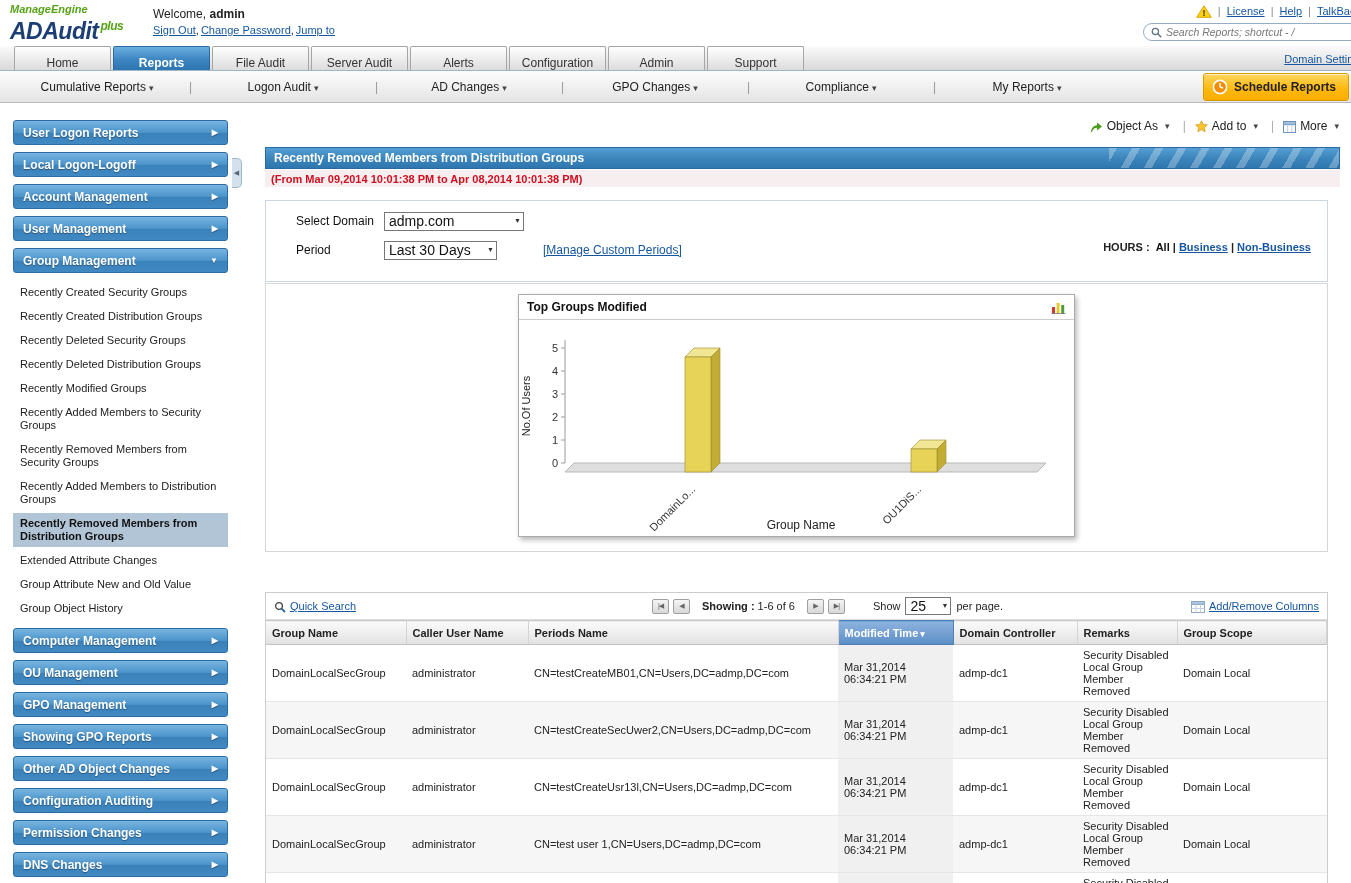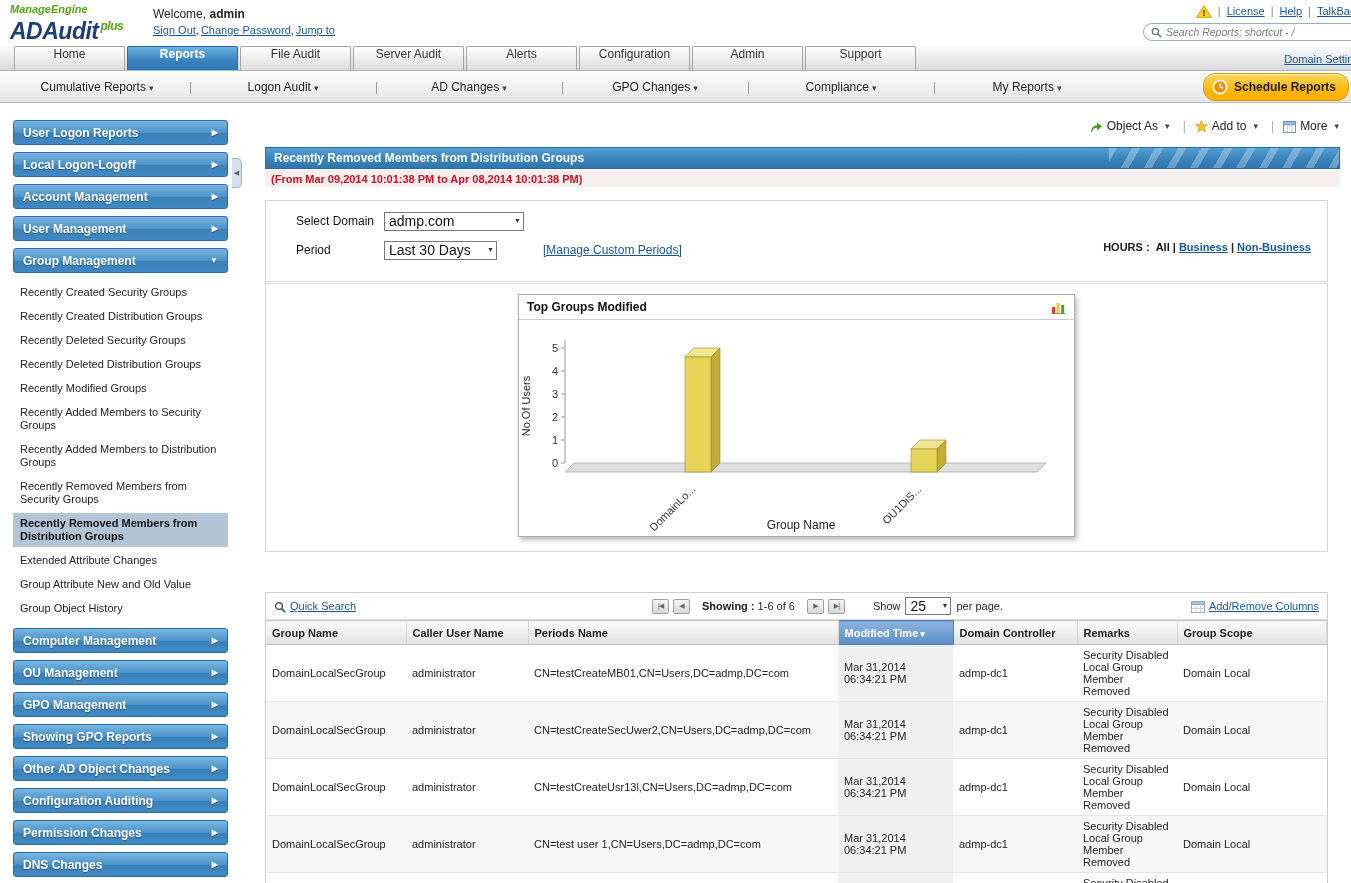--- a/index.html
+++ b/index.html
@@ -20,31 +20,31 @@
 .hlink:last-child::after{content:""}
 .topright{position:absolute;right:-10px;top:4px;text-align:right}
 .tr-links{font-size:11px;display:flex;align-items:center;justify-content:flex-end}
 .tr-cell::before{content:"|";color:#888;margin:0 6px;display:inline-block;text-decoration:none}
 .searchbox{margin-top:5px;width:218px;height:18px;border:1px solid #96acc2;border-radius:9px;background:#fff;display:flex;align-items:center;padding:0 7px;gap:4px}
 .searchbox input{border:none;outline:none;flex:1;font-size:10.5px;font-style:italic;color:#555;background:transparent;font-family:"Liberation Sans",sans-serif}
 .searchbox input::placeholder{color:#777;font-style:italic}
 
 
 .tabbar{position:relative;height:25px;background:linear-gradient(#fbfbfb,#d9d9d9);border-bottom:1px solid #9fb6c9;display:flex;align-items:flex-end;padding-left:14px}
-.tab{width:111px;height:24px;margin-right:2px;border:1px solid #a5a5a5;border-bottom:none;border-radius:2px 2px 0 0;background:linear-gradient(#ffffff,#dcdcdc);display:flex;align-items:flex-start;justify-content:center;color:#333;cursor:pointer}
+.tab{width:97px;height:24px;margin-right:2px;border:1px solid #a5a5a5;border-bottom:none;border-radius:2px 2px 0 0;background:linear-gradient(#ffffff,#dcdcdc);display:flex;align-items:flex-end;justify-content:center;color:#333;cursor:pointer}
 .tab.active{background:linear-gradient(#6cb1e1,#3d85c1 55%,#2d75b0);color:#fff;font-weight:bold;border-color:#2a6aa2}
 .domain-link{position:absolute;right:-14px;bottom:5px;font-size:11px;white-space:nowrap}
 
 
 .menubar{position:relative;height:32px;background:linear-gradient(#fdfdfd,#e4e4e4);border-bottom:1px solid #bbb;display:flex;align-items:center;padding-left:4px}
 .menu-cells{display:flex;}
 .menu-cell{width:186px;text-align:center;position:relative;cursor:pointer;color:#222;white-space:nowrap}
 .menu-cell:not(:last-child)::after{content:"|";position:absolute;right:-2px;top:0;color:#999}
 .caret{font-size:9px;color:#444;margin-left:3px}
-.schedule-btn{position:absolute;right:2px;top:2px;height:28px;padding:0 12px 0 8px;border:1px solid #d99a06;border-radius:12px;background:linear-gradient(#ffd75e,#ffb70c 60%,#ffae00);display:flex;align-items:center;gap:6px;font-weight:bold;color:#222;cursor:pointer;box-shadow:inset 0 1px 0 rgba(255,255,255,.6)}
+.schedule-btn{position:absolute;right:2px;top:2px;height:28px;padding:0 12px 0 8px;border:1px solid #d99a06;border-radius:3px;background:linear-gradient(#ffd75e,#ffb70c 60%,#ffae00);display:flex;align-items:center;gap:6px;font-weight:bold;color:#222;cursor:pointer;box-shadow:inset 0 1px 0 rgba(255,255,255,.6)}
 
 
 .sidebar{position:absolute;left:0;top:103px;width:240px;height:780px;background:#fff;padding-top:17px;overflow:hidden}
 .side-group{height:25px;margin:0 12px 7px 13px;border:1px solid #2b6ca5;border-radius:3px;background:linear-gradient(#79b5e0,#4b94cb 50%,#3a81ba 52%,#4189c2);color:#fff;font-weight:bold;display:flex;align-items:center;justify-content:space-between;padding:0 9px;cursor:pointer;text-shadow:0 1px 1px rgba(0,0,0,.35)}
 .sg-arrow{font-size:8px;line-height:8px}
 .side-sublist{padding:2px 0 6px 0}
 .sub-item{font-size:11px;color:#222;padding:4px 6px 4px 7px;line-height:13px;cursor:pointer;margin:0 12px 3px 13px}
 .sub-item.selected{background:#b2c5d6;font-weight:bold;color:#111}
 .collapse-tab{position:absolute;left:232px;top:158px;width:10px;height:30px;background:#d4e1ec;border:1px solid #9fb6c9;border-left:none;border-radius:0 5px 5px 0;display:flex;align-items:center;justify-content:center;font-size:7px;color:#567;cursor:pointer;z-index:5}
 
@@ -239,23 +239,23 @@
       <div class="sub-item"><span>Recently Created Distribution Groups</span></div>
 
       <div class="sub-item"><span>Recently Deleted Security Groups</span></div>
 
       <div class="sub-item"><span>Recently Deleted Distribution Groups</span></div>
 
       <div class="sub-item"><span>Recently Modified Groups</span></div>
 
       <div class="sub-item"><span>Recently Added Members to Security Groups</span></div>
 
+      <div class="sub-item"><span>Recently Removed Members from Security Groups</span></div>
+
       <div class="sub-item"><span>Recently Added Members to Distribution Groups</span></div>
-
-      <div class="sub-item"><span>Recently Removed Members from Security Groups</span></div>
 
       <div class="sub-item selected"><span>Recently Removed Members from Distribution Groups</span></div>
 
       <div class="sub-item"><span>Extended Attribute Changes</span></div>
 
       <div class="sub-item"><span>Group Attribute New and Old Value</span></div>
 
       <div class="sub-item"><span>Group Object History</span></div>
     </div>
   <div>

